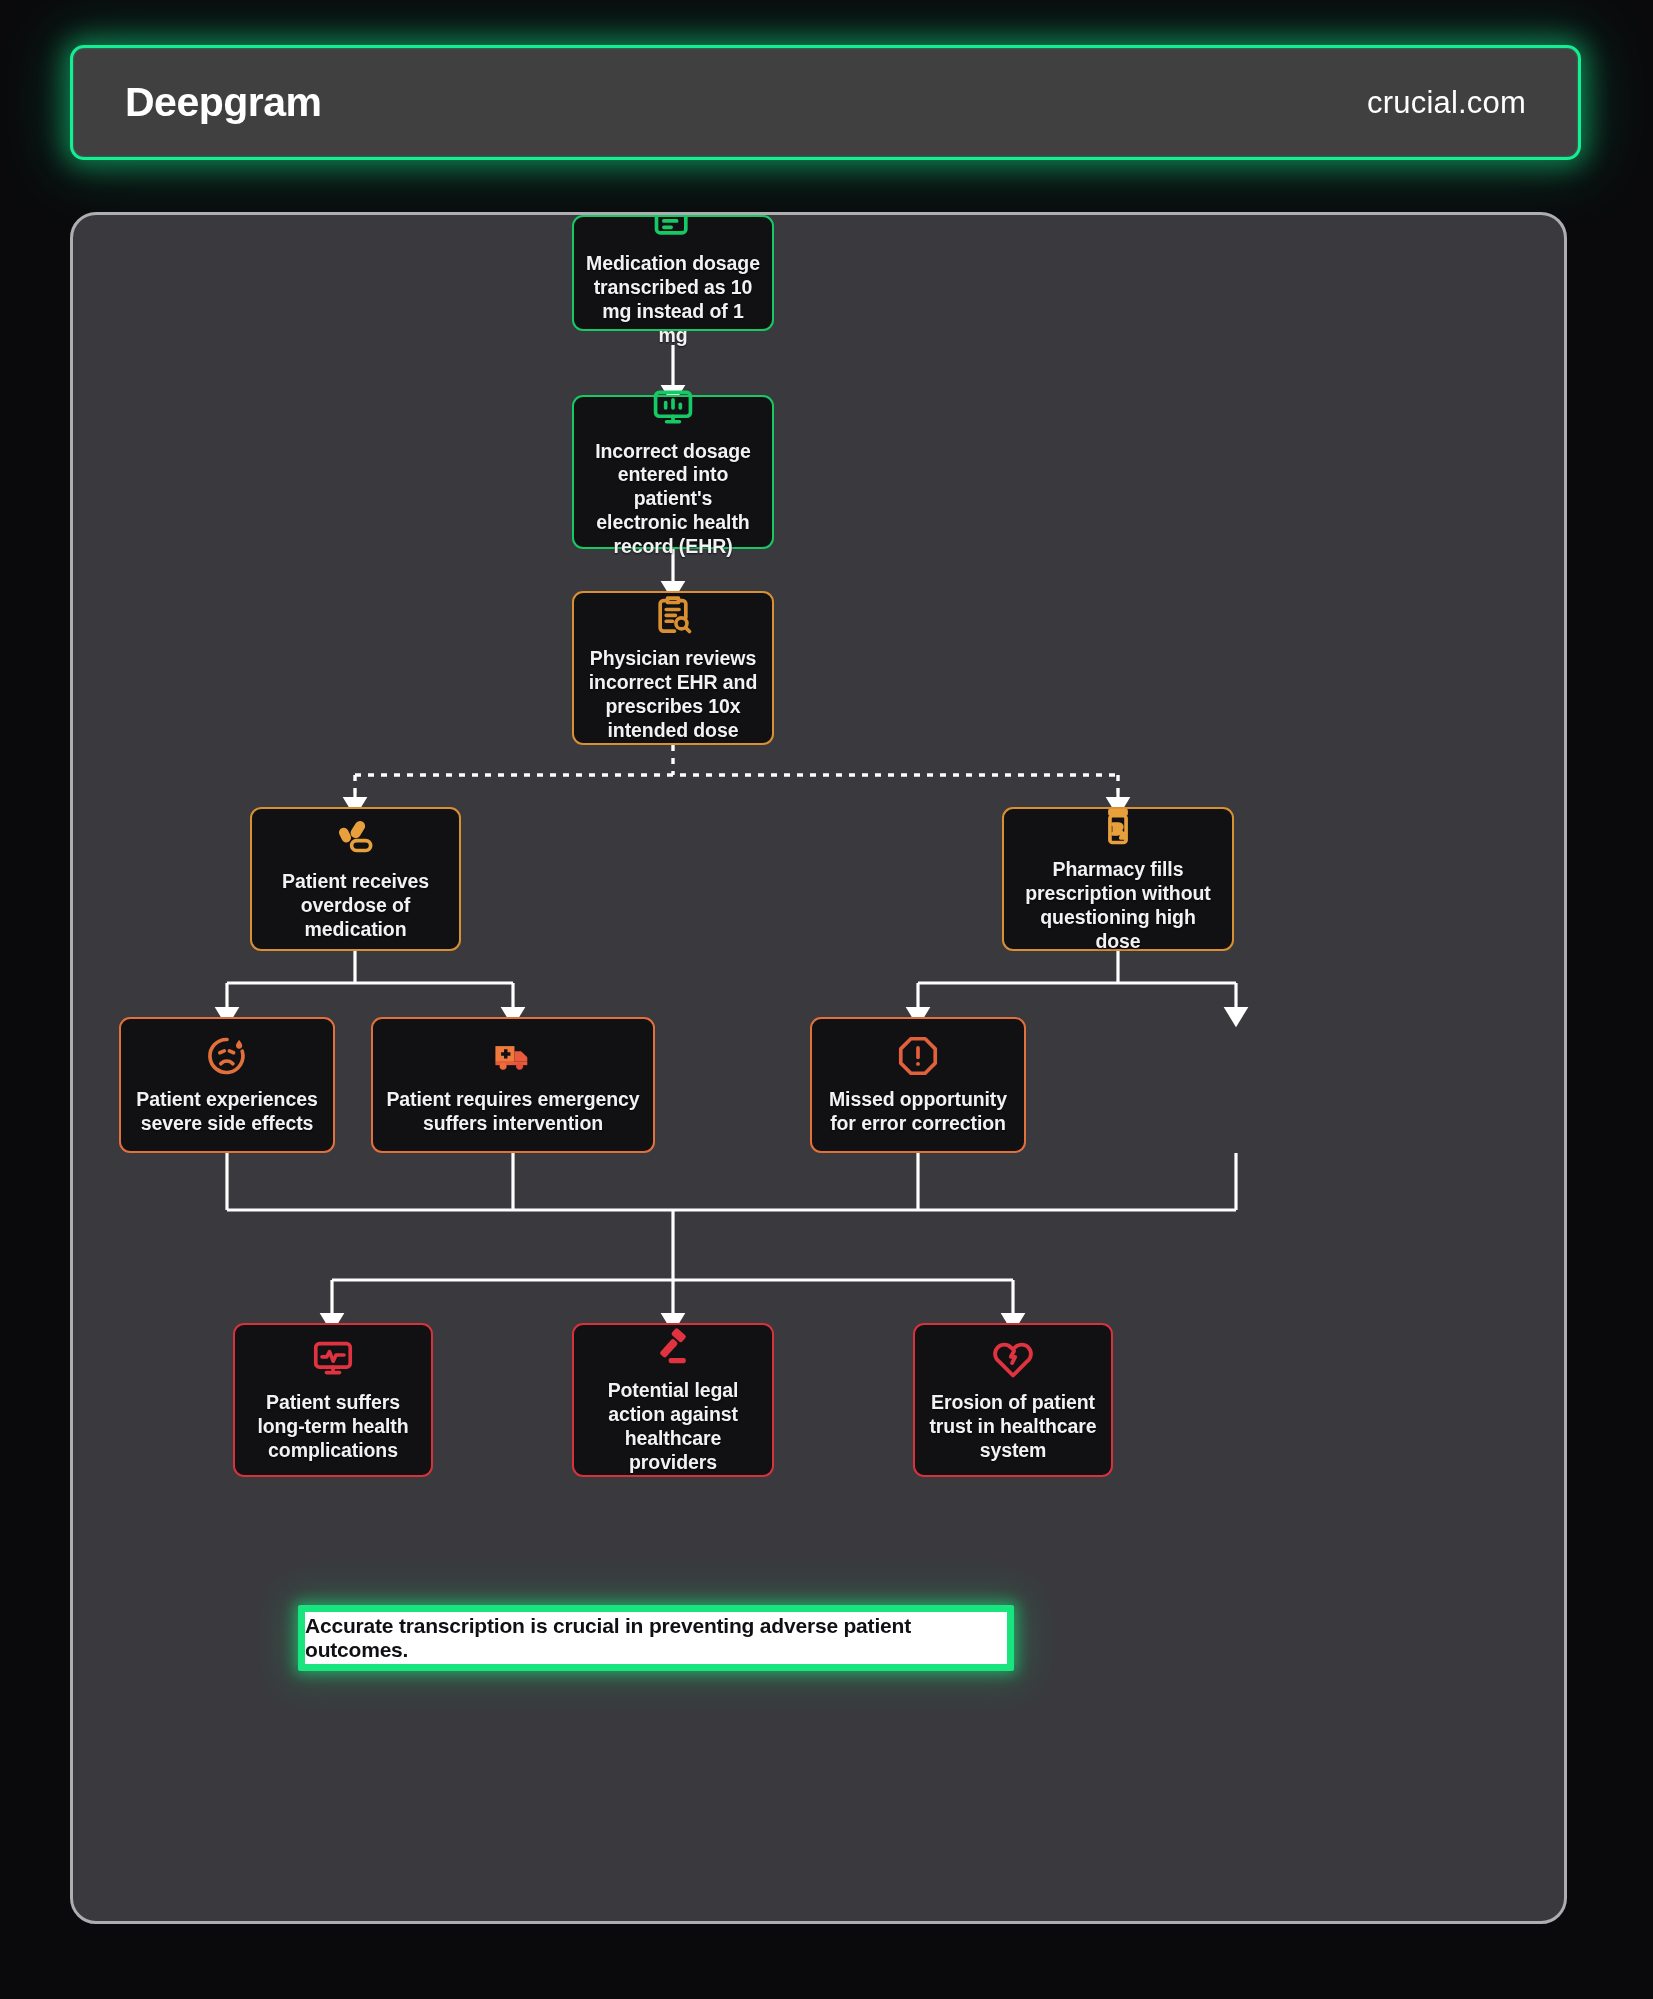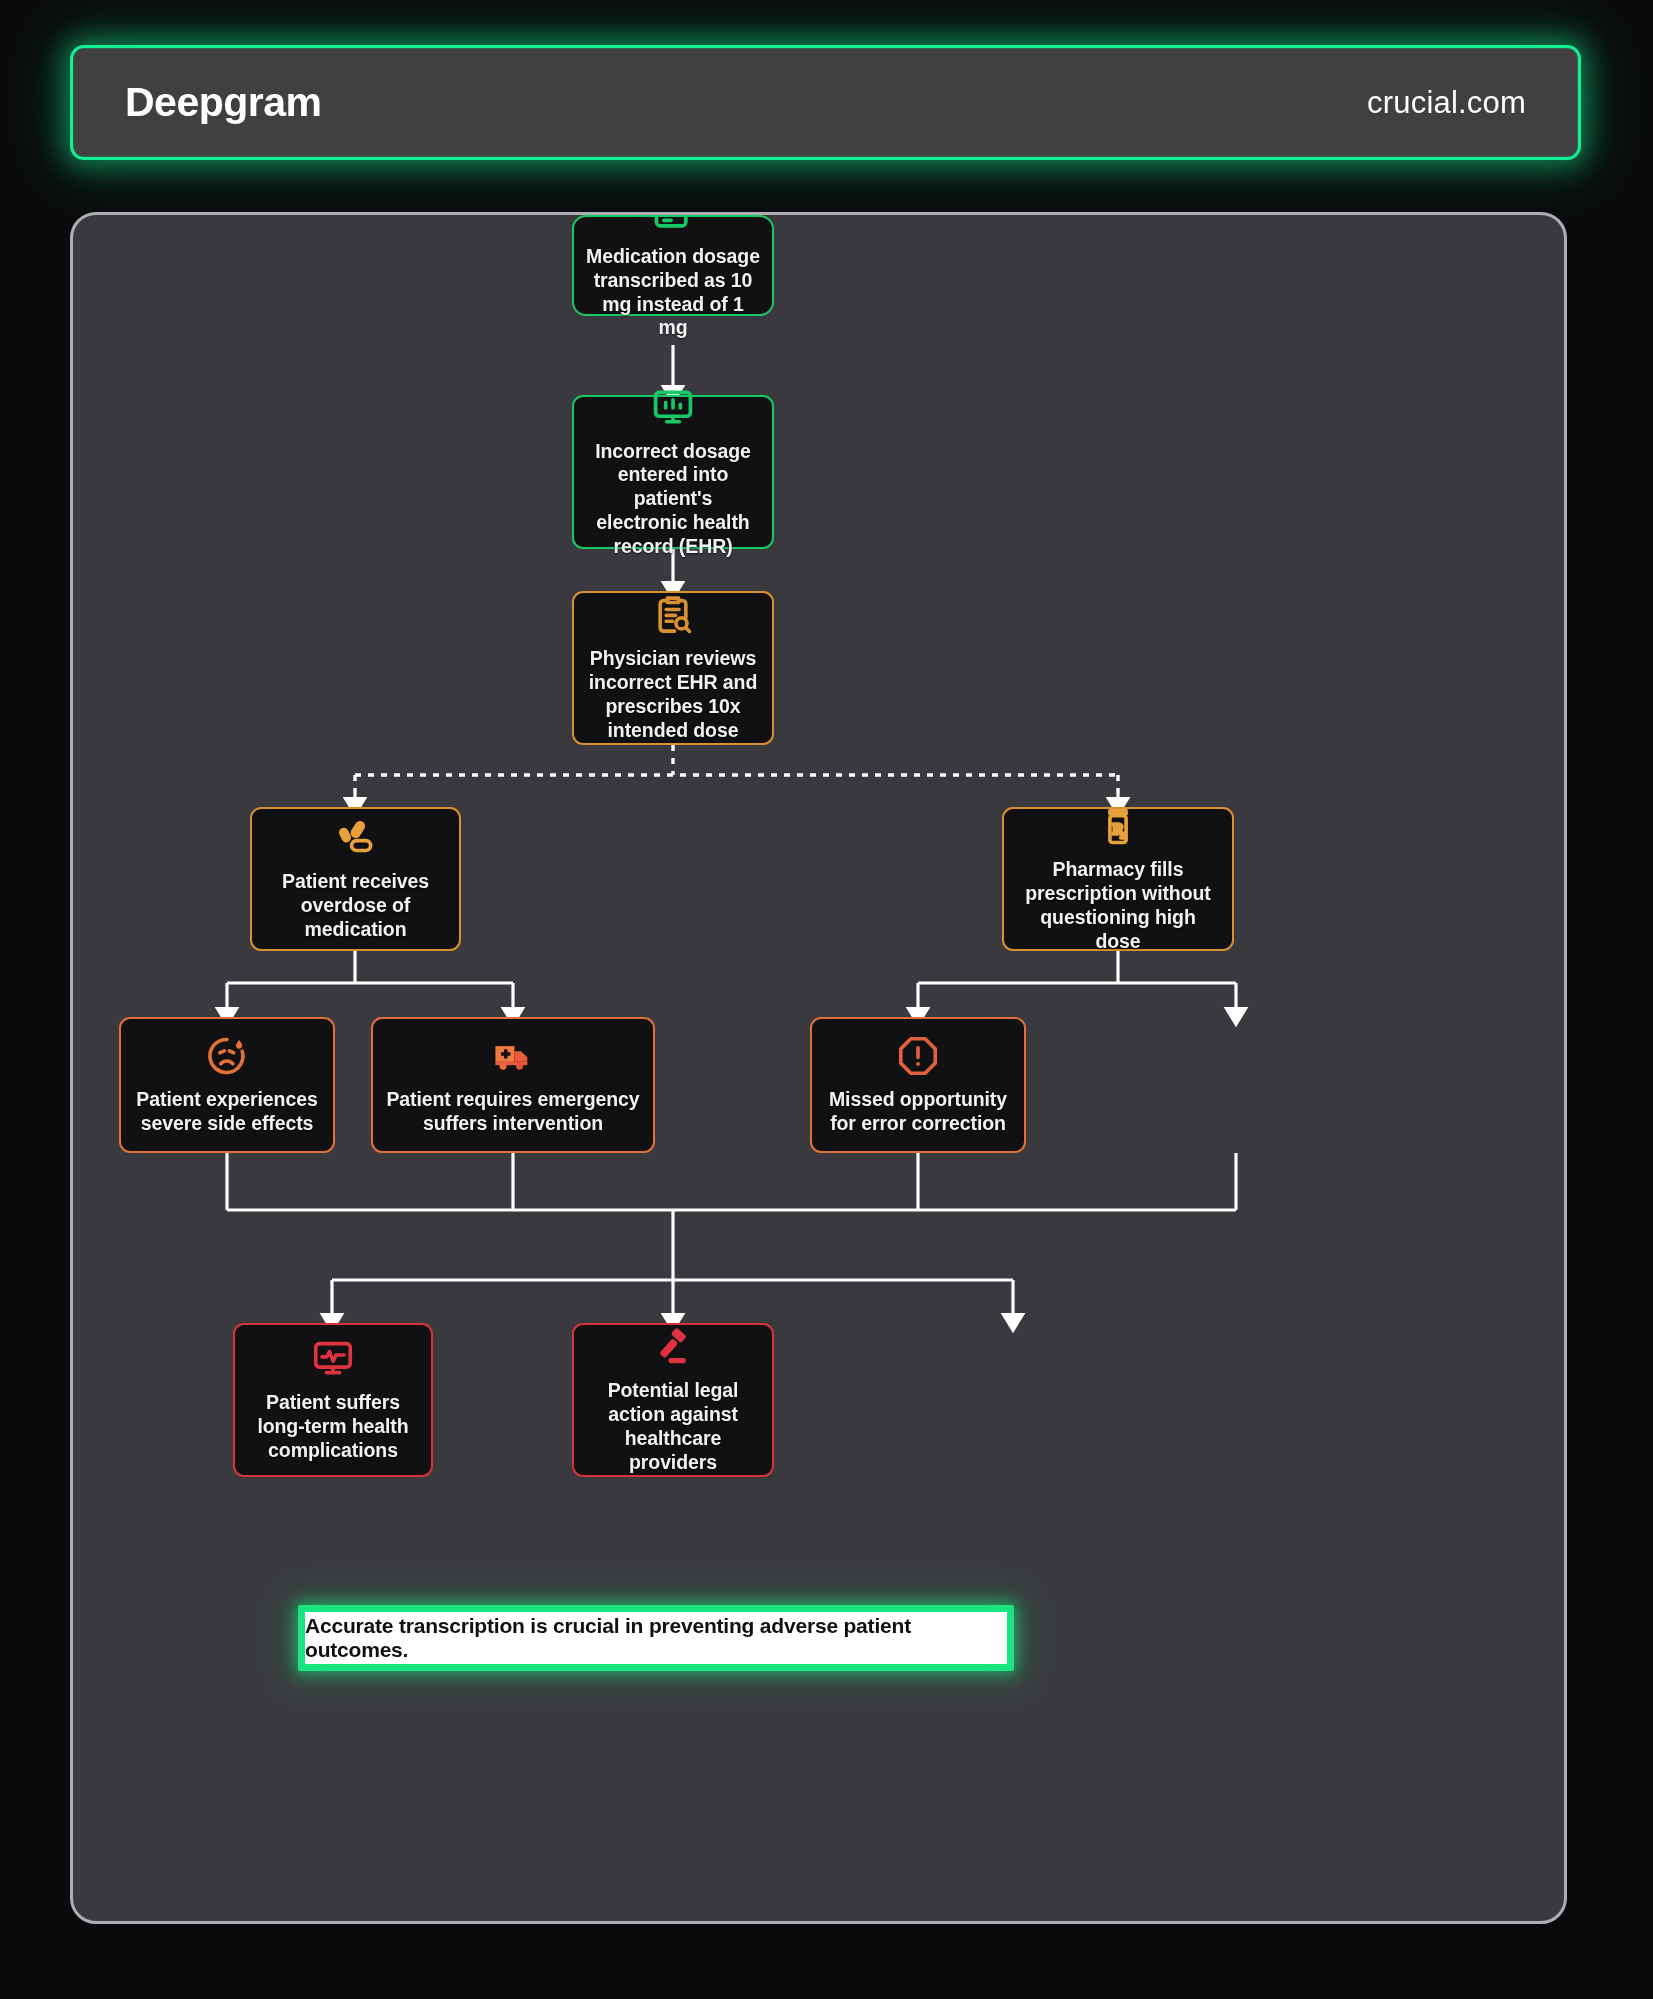--- a/index.html
+++ b/index.html
@@ -136,21 +136,21 @@
           <path d="M154,995 L1163,995"></path>
 
           <path d="M600,995 L600,1065"></path>
           <path d="M259,1065 L940,1065"></path>
           <path d="M259,1065 L259,1108" marker-end="url(#arrow)"></path>
           <path d="M600,1065 L600,1108" marker-end="url(#arrow)"></path>
           <path d="M940,1065 L940,1108" marker-end="url(#arrow)"></path>
         </g>
       </svg>
 
-      <div class="node border-green" style="left:499px; top:0px; width:202px; height:101px;border-radius:14px;">
+      <div class="node border-green" style="left:499px; top:0px; width:202px; height:116px;">
         <span class="nicon">
           <svg viewBox="0 0 24 24" fill="none" stroke="#17c964" stroke-width="2" stroke-linecap="round" stroke-linejoin="round">
             <path d="M5 3h10l4 4v10a2 2 0 0 1-2 2H5a2 2 0 0 1-2-2V5a2 2 0 0 1 2-2z"></path>
             <path d="M15 3v4h4"></path>
             <path d="M7 9h7M7 12.5h7M7 16h4"></path>
           </svg>
         </span>
         <span class="nlabel">Medication dosage transcribed as 10 mg instead of 1 mg</span>
       </div>
 
@@ -254,20 +254,29 @@
         <span class="nicon">
           <svg viewBox="0 0 24 24" fill="none">
             <rect x="11.4" y="3.2" width="7.4" height="4.8" rx="1.2" transform="rotate(42 15.1 5.6)" fill="#e0333f"></rect>
             <rect x="7.6" y="7.2" width="4.2" height="11" rx="1.3" transform="rotate(42 9.7 12.7)" fill="#e0333f"></rect>
             <rect x="9.6" y="18" width="9.4" height="2.8" rx="1.1" fill="#e0333f"></rect>
           </svg>
         </span>
         <span class="nlabel">Potential legal action against healthcare providers</span>
       </div>
 
+      <div class="node border-red" style="left:840px; top:1108px; width:200px; height:154px;">
+        <span class="nicon">
+          <svg viewBox="0 0 24 24" fill="none" stroke="#e0333f" stroke-width="2.1" stroke-linecap="round" stroke-linejoin="round">
+            <path d="M20.3 5.6a5 5 0 0 0-7.1 0L12 6.8l-1.2-1.2a5 5 0 1 0-7.1 7.1l1.2 1.2L12 21l7.1-7.1 1.2-1.2a5 5 0 0 0 0-7.1z"></path>
+            <path d="M12.6 7.6l-1.8 3.2h2.4l-1.7 3.4"></path>
+          </svg>
+        </span>
+        <span class="nlabel">Erosion of patient trust in healthcare system</span>
+      </div>
 
       <div class="conclusion">
         <span class="ctext">Accurate transcription is crucial in preventing adverse patient outcomes.</span>
       </div>
 
     </div>
   </div>
 </div>
 
 </body></html>

